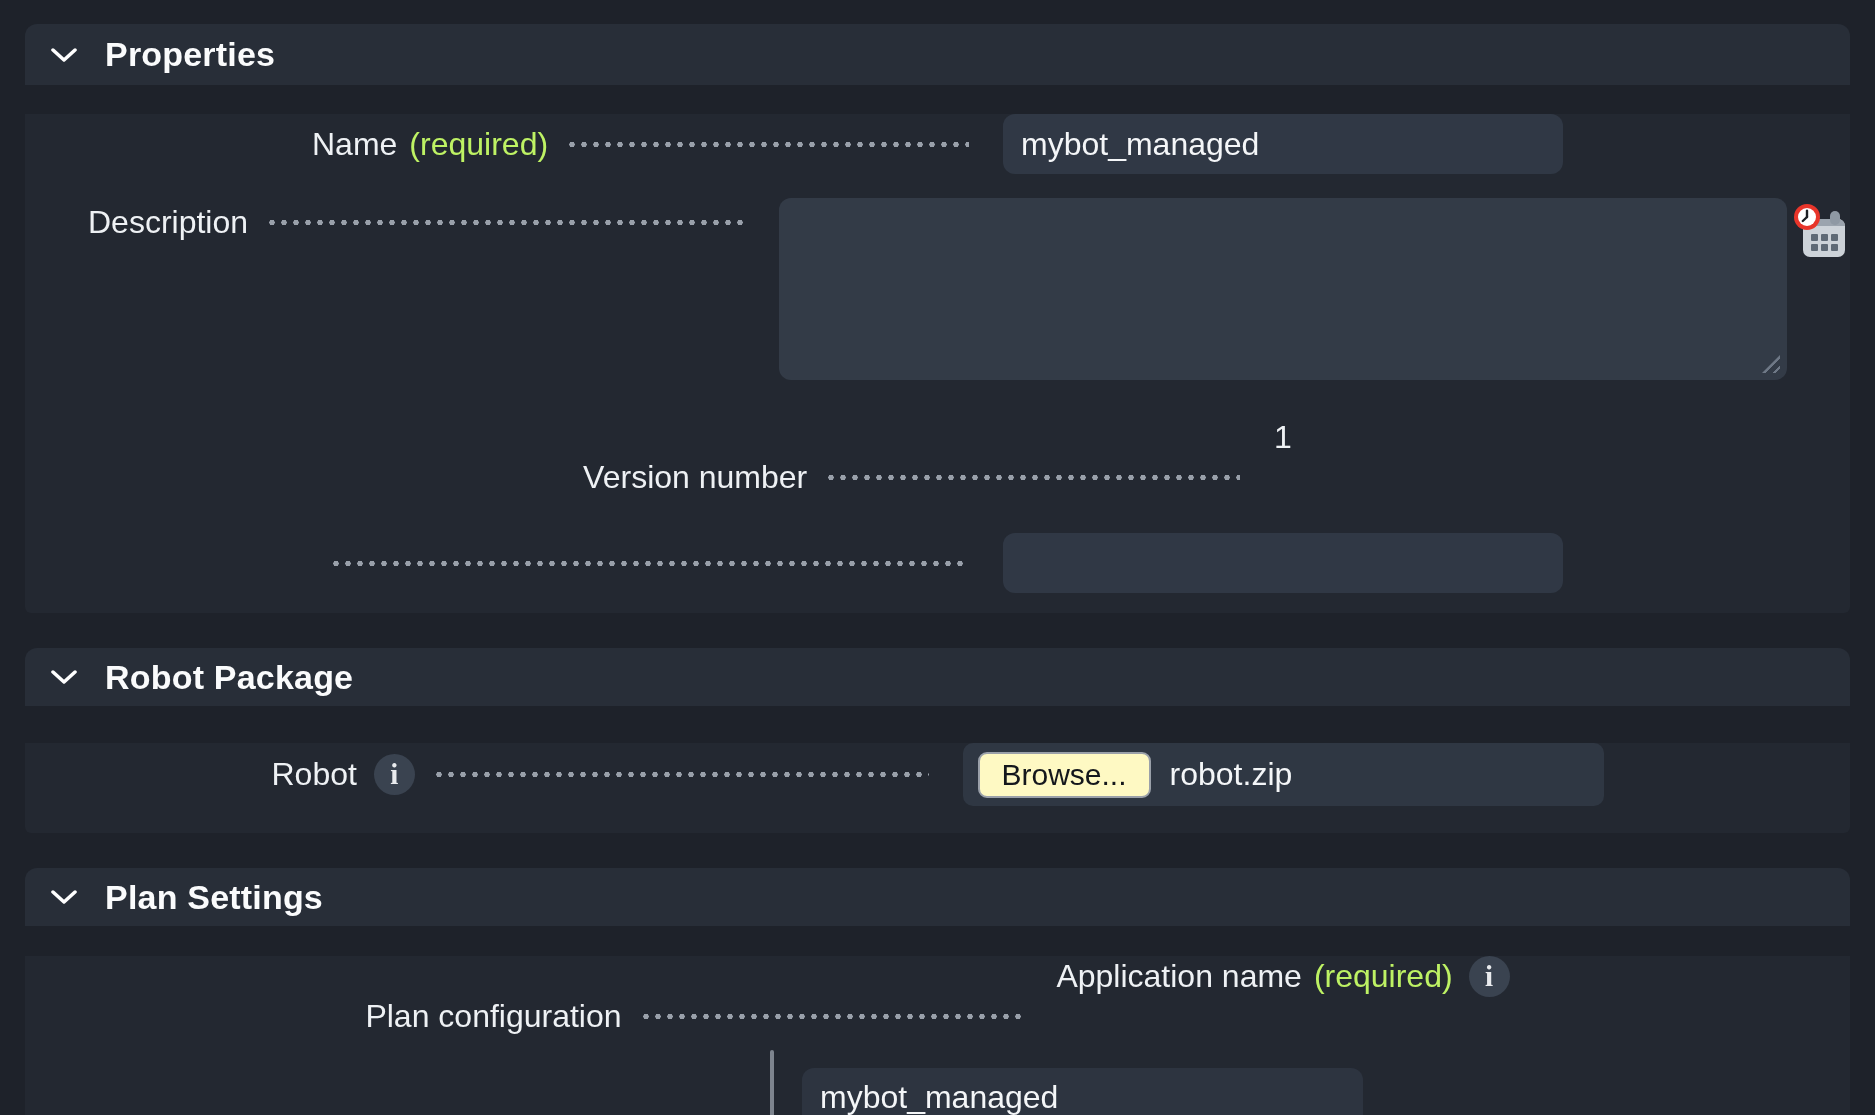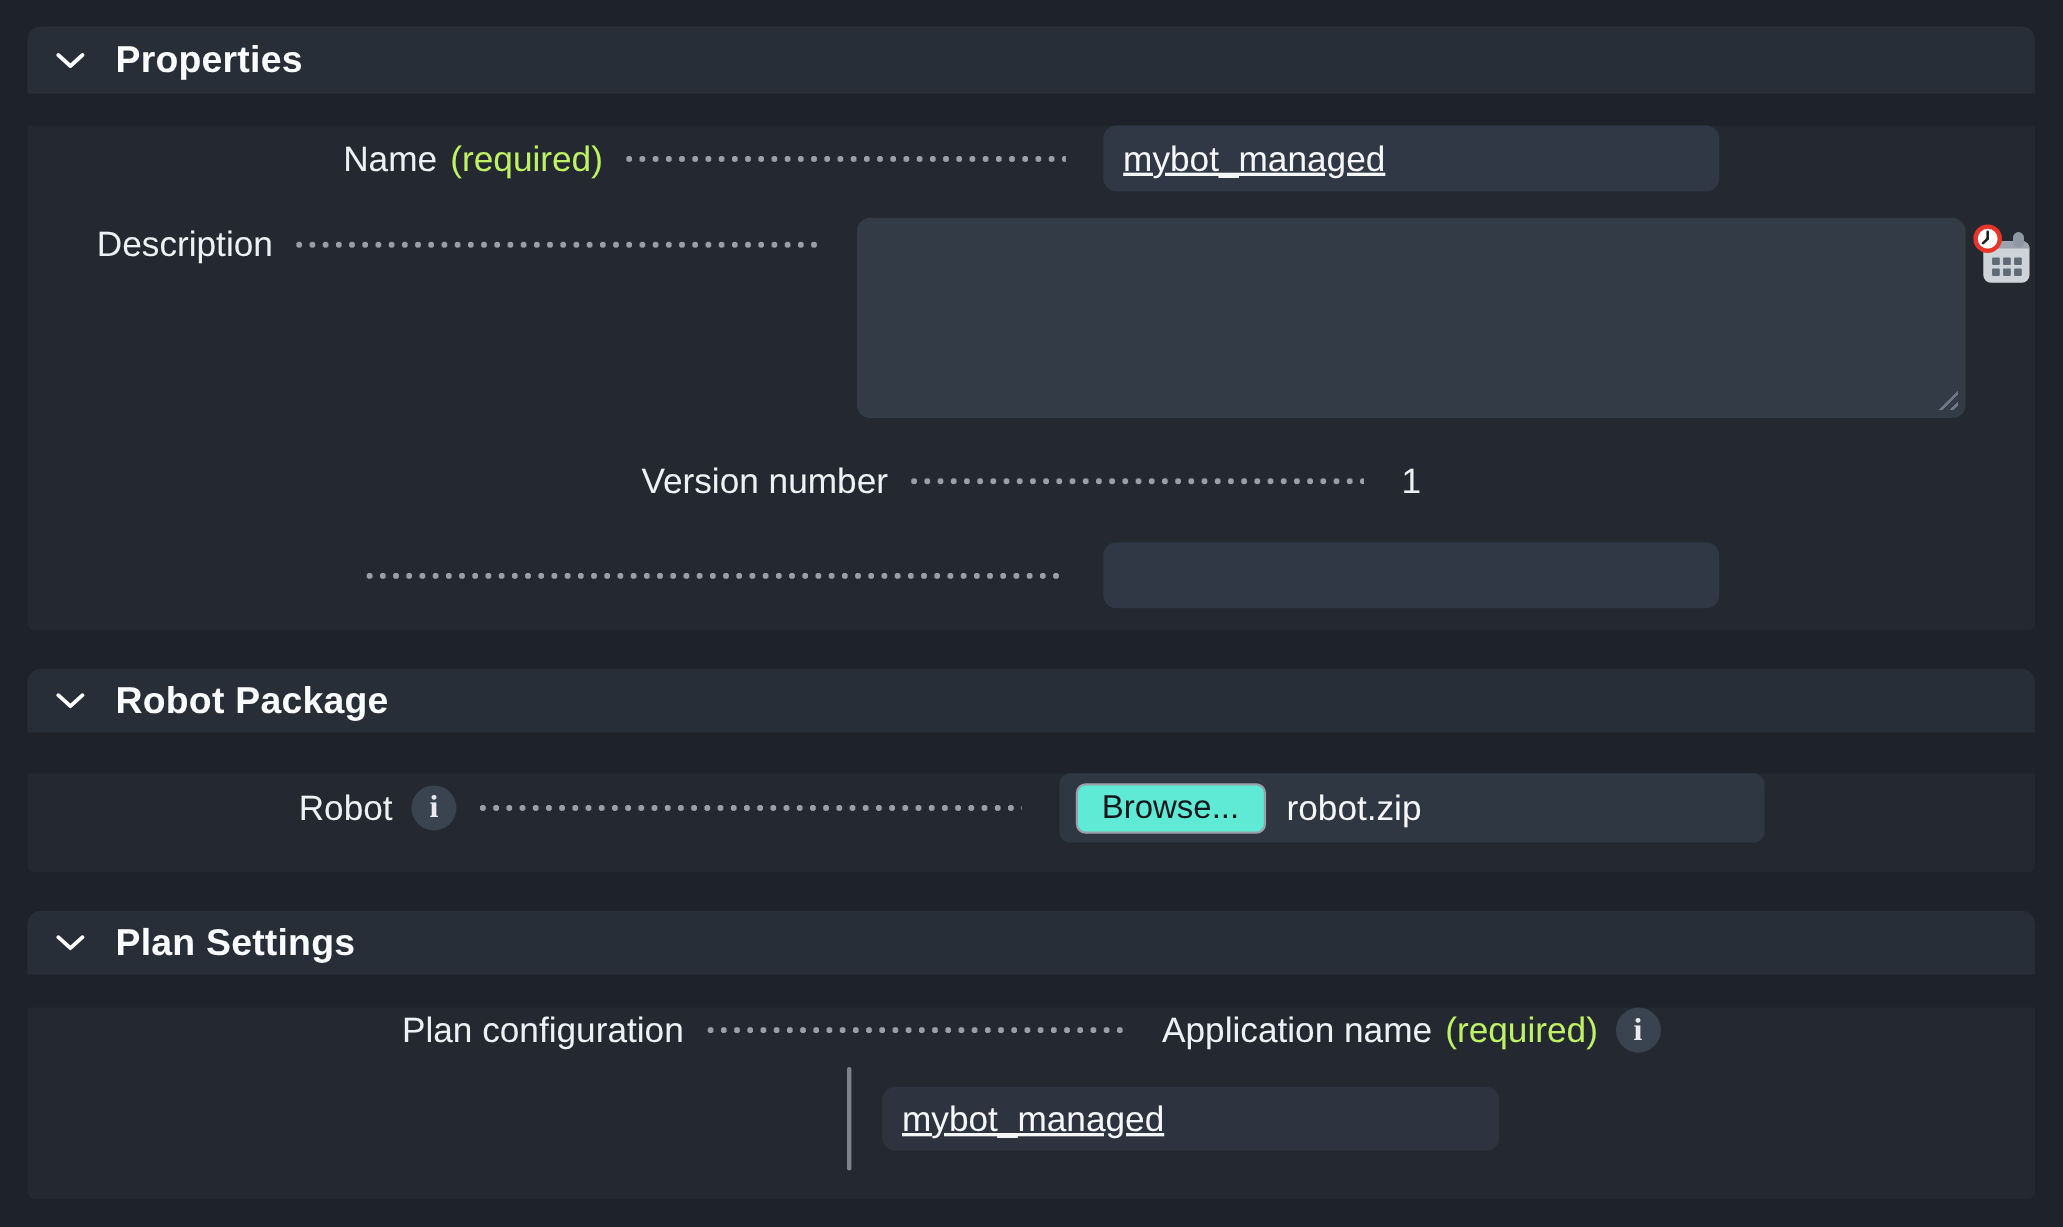--- a/index.html
+++ b/index.html
@@ -34,26 +34,26 @@
     background-image: radial-gradient(circle, #99a0aa 2.5px, transparent 2.9px);
     background-size: 12px 7px;
     background-position: left center;
     background-repeat: repeat-x;
   }
 
   .text-input {
     height: 60px; width: 560px;
     background: #303845; border: none; border-radius: 12px;
     color: #f4f6f8; font-size: 32px; font-family: "Liberation Sans", sans-serif;
-    padding: 0 18px; outline: none; text-decoration: underline;
+    padding: 0 18px; outline: none;
   }
   .lh60 { line-height: 60px; height: 60px; }
   .lh63 { line-height: 63px; height: 63px; }
   .lh48 { line-height: 48px; height: 48px; }
-  .lh40 { line-height: 40px; height: 40px; }
+  .lh40 { line-height: 40px; height: 40px; margin-top: 40px; }
 
   
   .row-name { margin-top: 29px; }
   .row-desc { margin-top: 24px; }
   .textarea-wrap { position: relative; width: 1008px; height: 182px; }
   .textarea {
     width: 1008px; height: 182px; resize: none;
     background: #333b47; border: none; border-radius: 12px;
     color: #f4f6f8; font-size: 32px; font-family: "Liberation Sans", sans-serif;
     padding: 14px 18px; outline: none;
@@ -79,21 +79,21 @@
     align-items: center; justify-content: center;
     font-family: "Liberation Serif", serif; font-weight: bold; font-size: 29px;
     margin-left: 17px; flex: none;
   }
   .file-control {
     width: 641px; height: 63px; background: #2f3743; border-radius: 10px;
     display: flex; align-items: center; padding-left: 15px; gap: 19px;
   }
   .browse-btn {
     height: 46px; padding: 0 22px;
-    background: #5eead4; color: #14171c;
+    background: #fef9c3; color: #14171c;
     border: 2px solid #9aa0a9; border-radius: 9px;
     font-size: 30px; font-family: "Liberation Sans", sans-serif;
     display: inline-flex; align-items: center;
   }
   .file-name { font-size: 32px; color: #f4f6f8; }
   .rp-pad-bottom { height: 27px; }
 
   
   .row-plan { margin-top: 30px; }
   .plan-ctrl-label { display: flex; align-items: center; font-size: 32px; line-height: 40px; height: 40px; }

